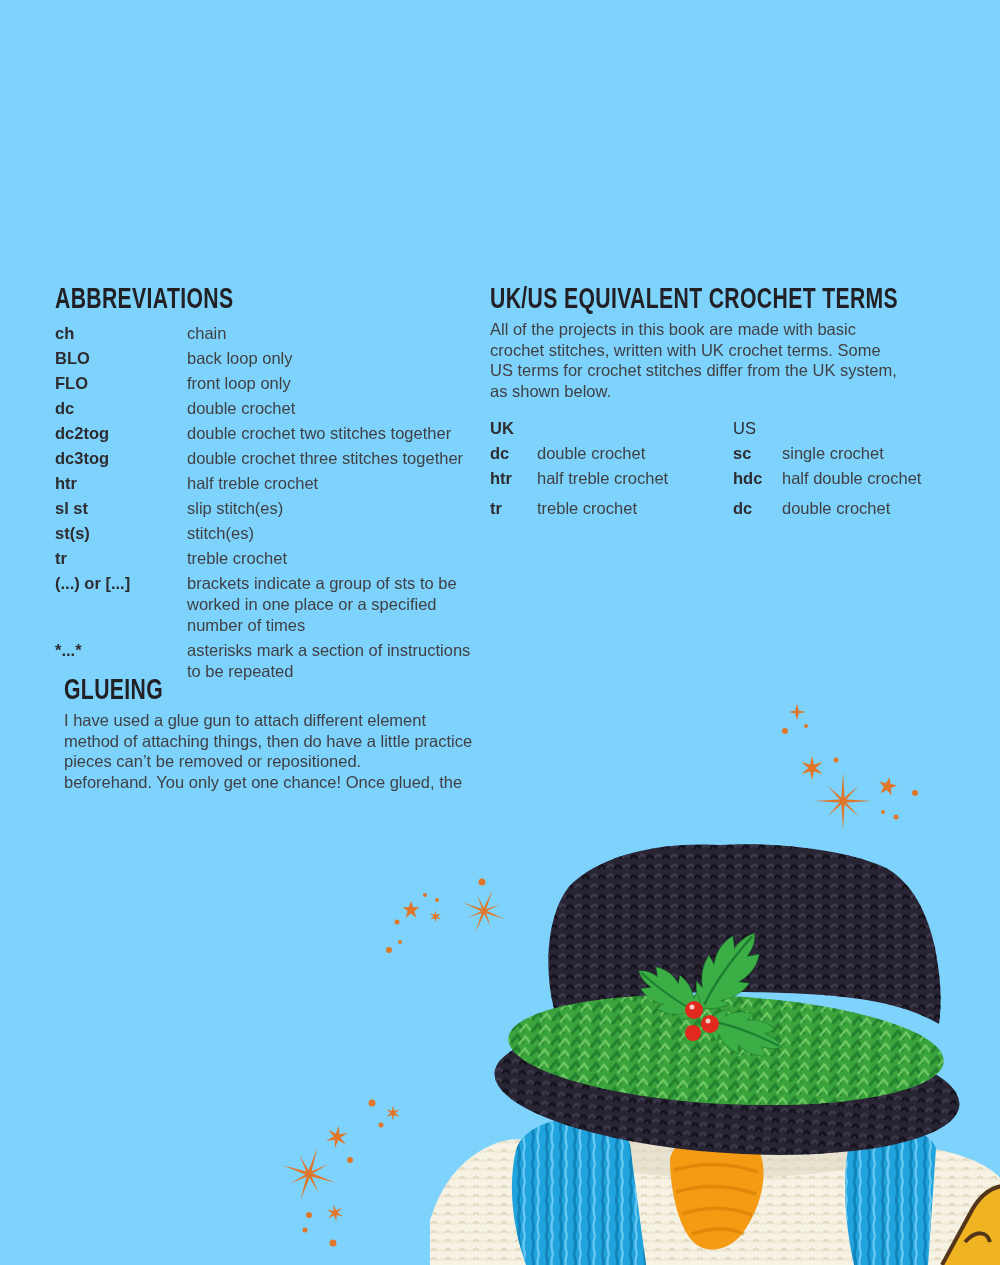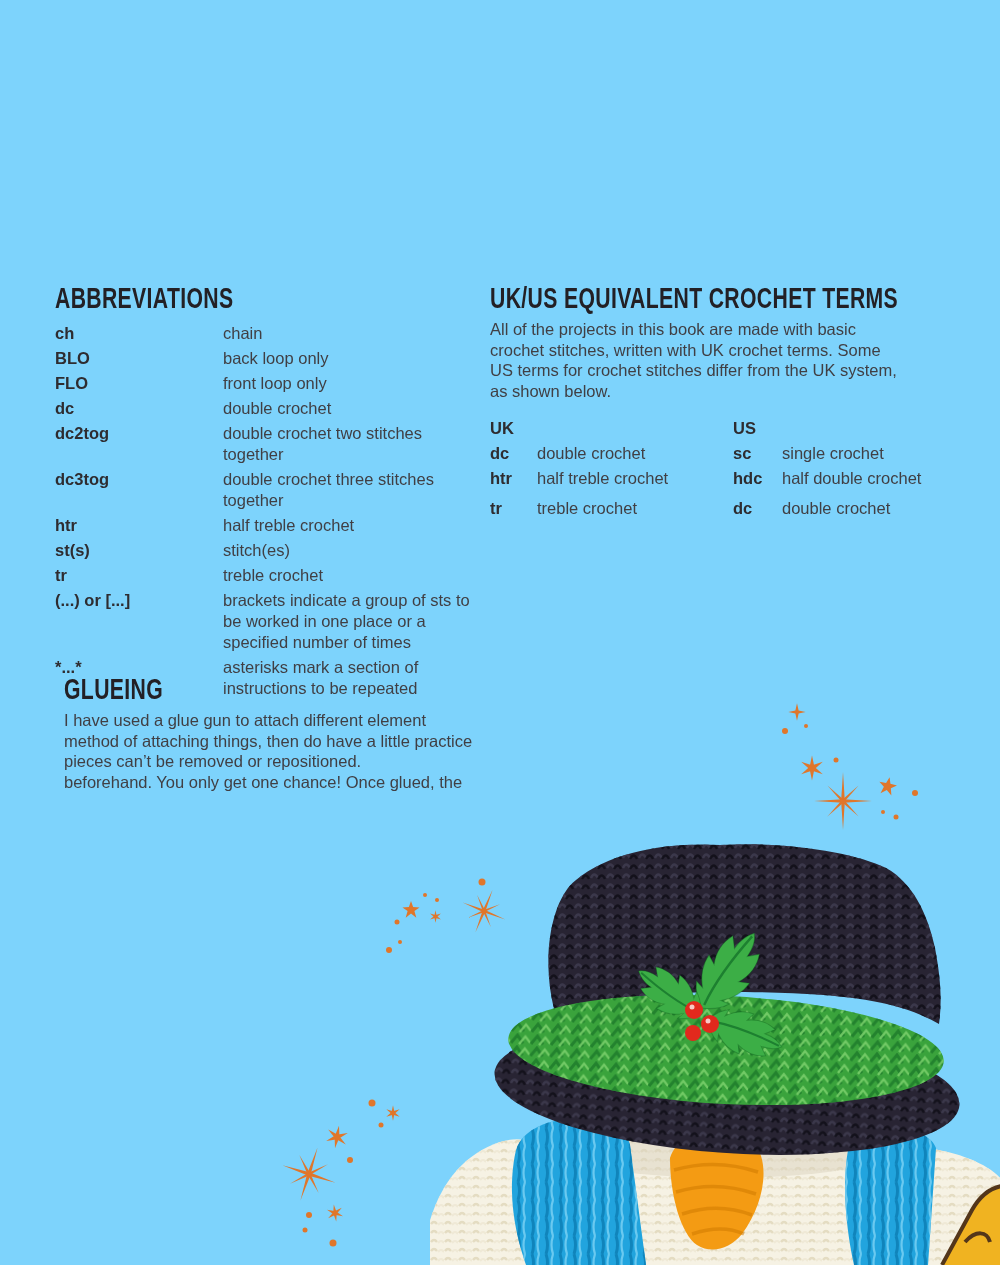--- a/index.html
+++ b/index.html
@@ -11,29 +11,29 @@
   .sec-abbr  { left:55px;  top:283px; width:430px; }
   .sec-glue  { left:64px;  top:674px; width:440px; }
   .sec-ukus  { left:490px; top:283px; width:460px; }
   .title {
     margin:0; font-size:29px; line-height:30px; font-weight:700;
     color:var(--heading,#232025); letter-spacing:0.5px; white-space:nowrap;
     transform:scaleX(0.73); transform-origin:left center;
     font-family:"Liberation Sans", sans-serif;
   }
   .abbr-list { margin-top:10px; font-size:16.5px; }
-  .abbr-row  { display:flex; line-height:21px; margin-bottom:4px;gap:36px; }
+  .abbr-row  { display:flex; line-height:21px; margin-bottom:4px; }
   .abbr-row .term { flex:0 0 88px; font-weight:700; color:var(--term,#2e2c30); }
   .abbr-row .def  { flex:1;margin-left:44px; }
   .para { margin-top:6px; font-size:16.5px; line-height:20.6px; }
   .para .line { white-space:nowrap; }
   .ukus-table { margin-top:17px; font-size:16.5px; }
   .ukus-hrow { display:flex; line-height:21px; margin-bottom:4px; }
   .ukus-hrow .uk-h { width:243px; font-weight:700; color:var(--term,#2e2c30); }
-  .ukus-hrow .us-h { font-weight:700; color:var(--term,#2e2c30); }
+  .ukus-hrow .us-h { font-weight:400; color:var(--term,#2e2c30); }
   .ukus-row { display:flex; line-height:21px; margin-bottom:4px; }
   .c-ukterm { flex:0 0 47px;  font-weight:700; color:var(--term,#2e2c30); }
   .c-ukdef  { flex:0 0 196px; }
   .c-usterm { flex:0 0 49px;  font-weight:700; color:var(--term,#2e2c30); }
   .c-usdef  { width:152px; }
   .ukus-row.row-last { margin-top:9px; }
   .sparkle-layer { position:absolute; left:0; top:0; pointer-events:none; }
   .sparkle-fill { fill:var(--sparkle,#e0762a); }
   .snowman { position:absolute; left:430px; top:840px; }
   .f-hat   { fill:var(--hat,#282433); }
@@ -75,20 +75,24 @@
         <span class="term">dc2tog</span>
         <span class="def">double crochet two stitches together</span>
       </div>
       <div class="abbr-row">
         <span class="term">dc3tog</span>
         <span class="def">double crochet three stitches together</span>
       </div>
       <div class="abbr-row">
         <span class="term">htr</span>
         <span class="def">half treble crochet</span>
+      </div>
+      <div class="abbr-row">
+        <span class="term">sl st</span>
+        <span class="def">slip stitch(es)</span>
       </div>
       <div class="abbr-row">
         <span class="term">st(s)</span>
         <span class="def">stitch(es)</span>
       </div>
       <div class="abbr-row">
         <span class="term">tr</span>
         <span class="def">treble crochet</span>
       </div>
       <div class="abbr-row">

